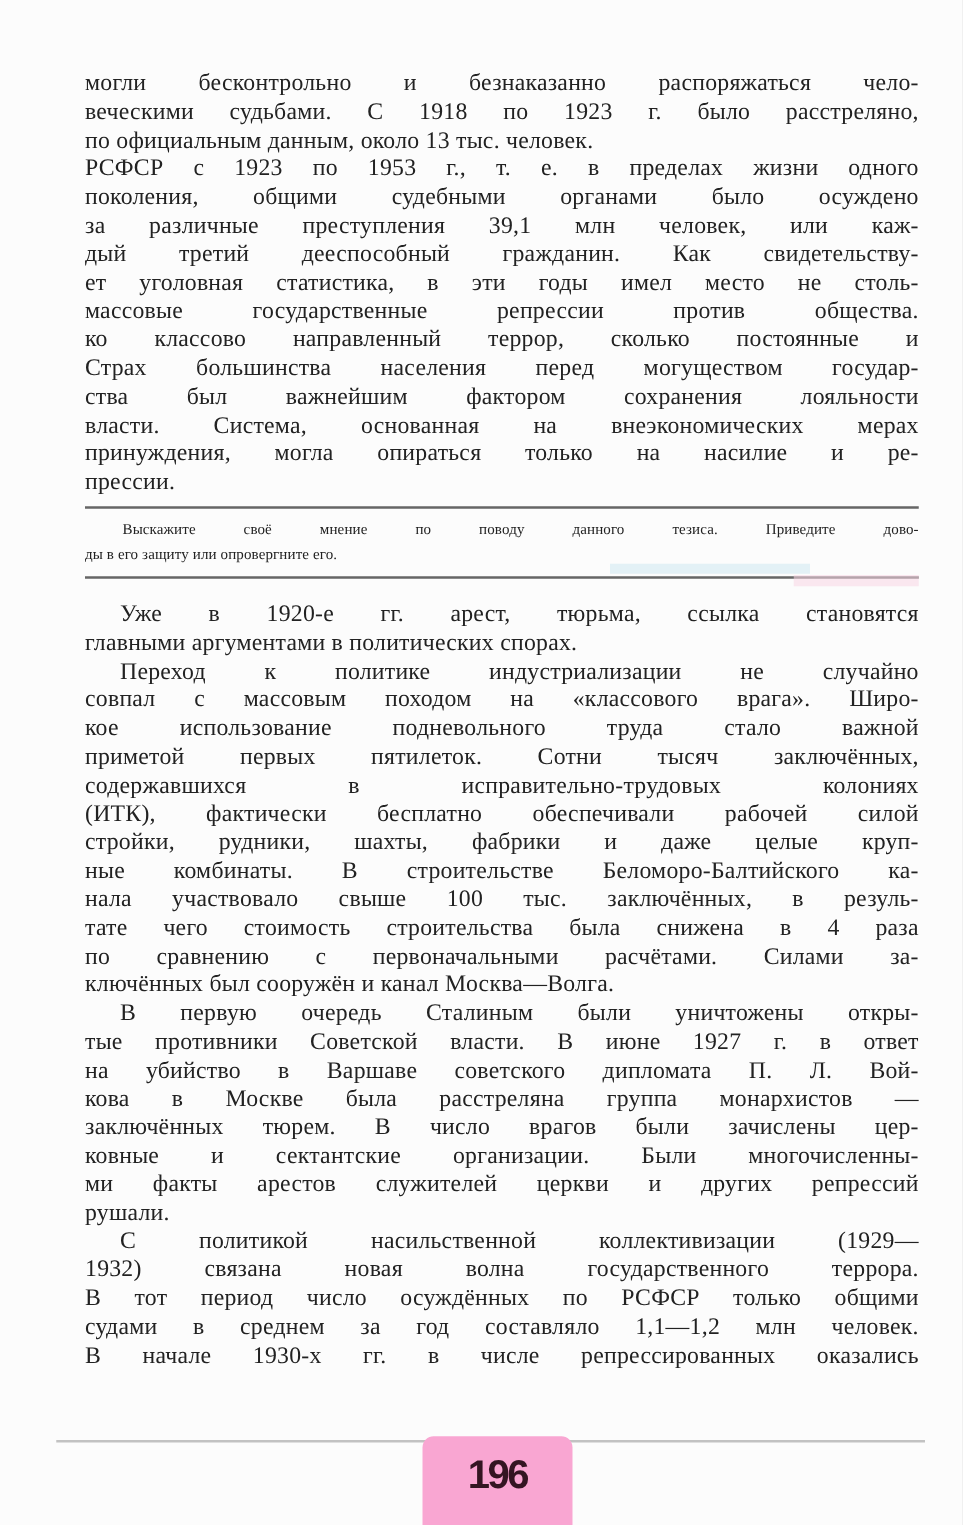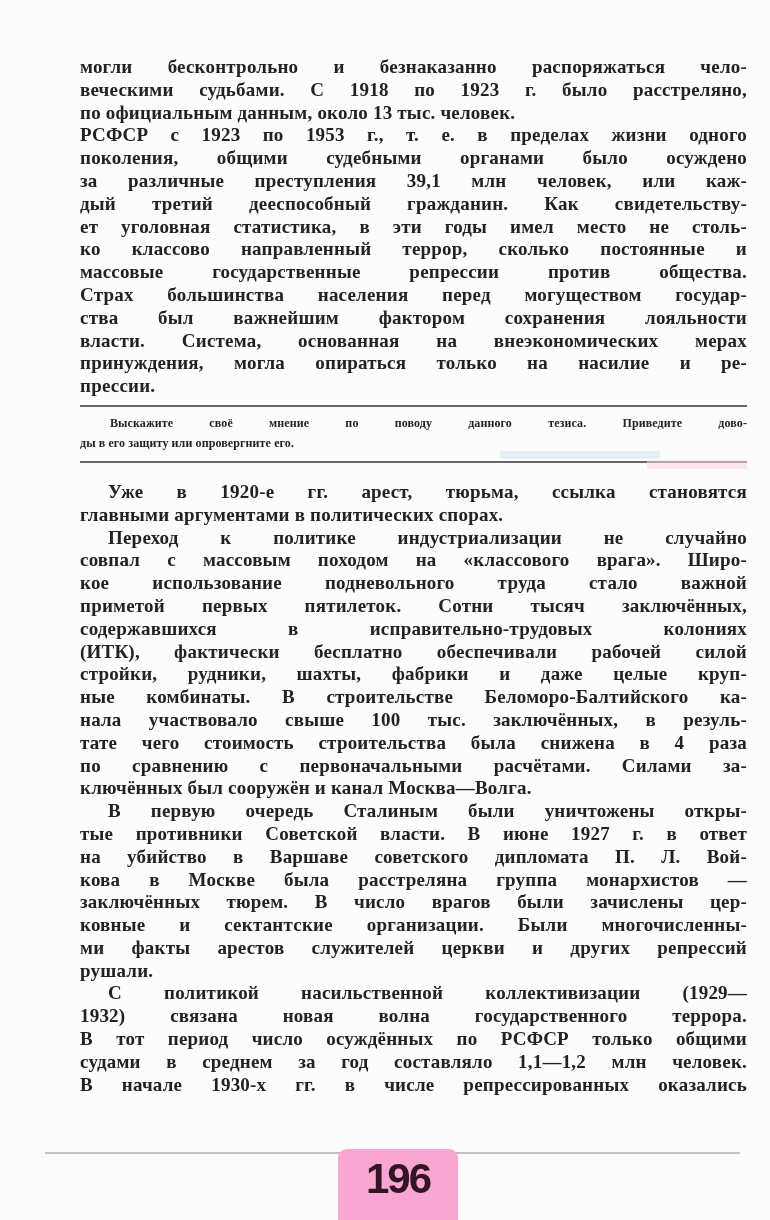--- a/index.html
+++ b/index.html
@@ -11,24 +11,23 @@
     position: relative;
     width: 770px;
     height: 1220px;
     background: var(--page-bg, #fcfcfc);
     overflow: hidden;
     font-family: "Liberation Serif", "DejaVu Serif", serif;
     color: var(--text-color, #222);
   }
   .text-column {
     position: absolute;
-    left: 80px;
+    left: 68px;
     top: 56px;
     width: 667px;
-    font-weight: bold;
   }
   .para {
     margin: 0;
   }
   .line {
     font-size: 19px;
     line-height: 22.8px;
     letter-spacing: 0.2px;
     text-align: justify;
     text-align-last: justify;
@@ -85,21 +84,21 @@
     background: var(--pink, #f9a6d2);
     border-radius: 9px 9px 0 0;
     display: flex;
     align-items: flex-start;
     justify-content: center;
   }
   .page-number {
     margin-top: 9px;
     font-family: "Liberation Sans", "DejaVu Sans", sans-serif;
     font-weight: 700;
-    font-size: 42px;
+    font-size: 32px;
     line-height: 42px;
     letter-spacing: -2px;
     color: var(--page-num-color, #341522);
   }
 </style>
 </head>
 <body>
 
 <div class="page">
   <div class="text-column">
@@ -107,22 +106,22 @@
         <div class="line">могли бесконтрольно и безнаказанно распоряжаться чело-</div>
         <div class="line">веческими судьбами. С 1918 по 1923 г. было расстреляно,</div>
         <div class="line last">по официальным данным, около 13 тыс. человек.</div>
       </div>
       <div class="para">
         <div class="line">РСФСР с 1923 по 1953 г., т. е. в пределах жизни одного</div>
         <div class="line">поколения, общими судебными органами было осуждено</div>
         <div class="line">за различные преступления 39,1 млн человек, или каж-</div>
         <div class="line">дый третий дееспособный гражданин. Как свидетельству-</div>
         <div class="line">ет уголовная статистика, в эти годы имел место не столь-</div>
+        <div class="line">массовые государственные репрессии против общества.</div>
         <div class="line">ко классово направленный террор, сколько постоянные и</div>
-        <div class="line">массовые государственные репрессии против общества.</div>
         <div class="line">Страх большинства населения перед могуществом государ-</div>
         <div class="line">ства был важнейшим фактором сохранения лояльности</div>
         <div class="line">власти. Система, основанная на внеэкономических мерах</div>
         <div class="line">принуждения, могла опираться только на насилие и ре-</div>
         <div class="line last">прессии.</div>
       </div>
       <div class="note">
         <div class="line ind">Выскажите своё мнение по поводу данного тезиса. Приведите дово-</div>
         <div class="line last">ды в его защиту или опровергните его.</div>
         <div class="artifact-blue"></div>

